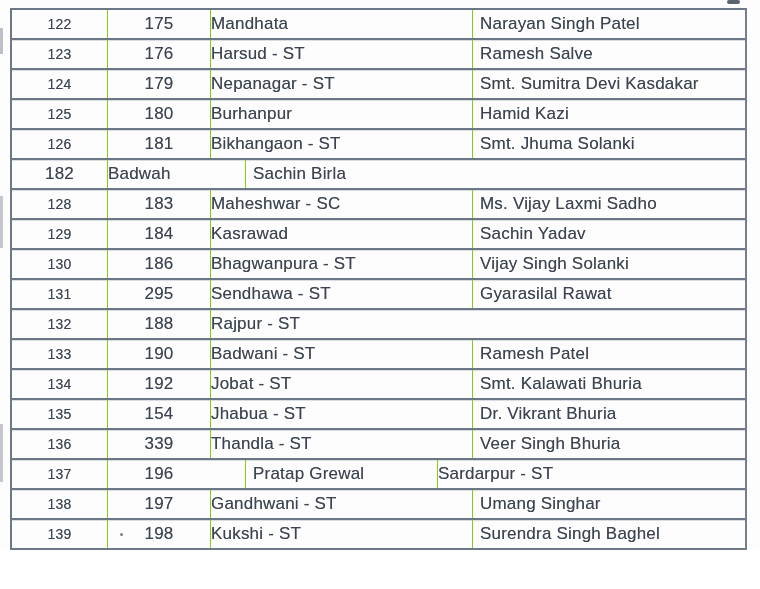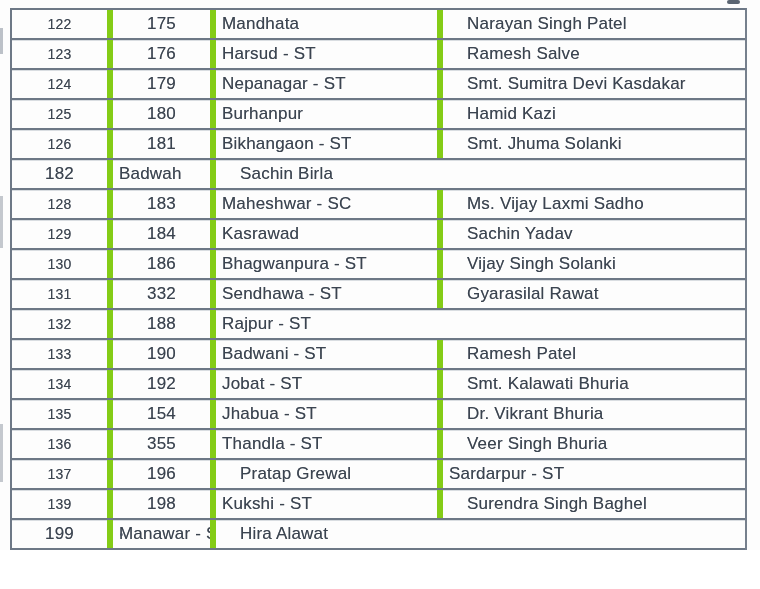--- a/index.html
+++ b/index.html
@@ -30,25 +30,25 @@
   }
   .c {
     display: flex;
     align-items: center;
     color: #3b4450;
     letter-spacing: 0.2px;
     text-shadow: 0 0 0.5px rgba(59,68,80,0.55);
     overflow: hidden;
     white-space: nowrap;
   }
-  .c + .c { border-left: 6px solid #84cc16; }
+  .c + .c { border-left: 1px solid #84cc16; }
   .c-sl { justify-content: center; font-size: 14px; }
   .c-ac { justify-content: center; font-size: 17px; }
-  .c-name { font-size: 17px; padding-left: 6px; }
-  .c-member { font-size: 17px; padding-left: 24px; }
+  .c-name { font-size: 17px; }
+  .c-member { font-size: 17px; padding-left: 7px; margin-left: 35px; }
   .partial-row {
     display: grid;
     grid-template-columns: 95px 103px 227px 1fr;
     height: 9px;
   }
   .partial-row .pc + .pc { border-left: 2px solid #6d7886; }
   .artifact { position: absolute; }
   .top-tick {
     left: 727px; top: 0; width: 13px; height: 4px;
     background: #5b6572; border-radius: 2px;
@@ -138,21 +138,21 @@
 
   <div class="row">
     <div class="c c-sl">130</div>
     <div class="c c-ac">186</div>
     <div class="c c-name">Bhagwanpura - ST</div>
     <div class="c c-member">Vijay Singh Solanki</div>
   </div>
 
   <div class="row">
     <div class="c c-sl">131</div>
-    <div class="c c-ac">332</div>
+    <div class="c c-ac">295</div>
     <div class="c c-name">Sendhawa - ST</div>
     <div class="c c-member">Gyarasilal Rawat</div>
   </div>
 
   <div class="row">
     <div class="c c-sl">132</div>
     <div class="c c-ac">188</div>
     <div class="c c-name">Rajpur - ST</div>
   </div>
 
@@ -172,32 +172,38 @@
 
   <div class="row">
     <div class="c c-sl">135</div>
     <div class="c c-ac">154</div>
     <div class="c c-name">Jhabua - ST</div>
     <div class="c c-member">Dr. Vikrant Bhuria</div>
   </div>
 
   <div class="row">
     <div class="c c-sl">136</div>
-    <div class="c c-ac">355</div>
+    <div class="c c-ac">339</div>
     <div class="c c-name">Thandla - ST</div>
     <div class="c c-member">Veer Singh Bhuria</div>
   </div>
 
   <div class="row">
     <div class="c c-sl">137</div>
     <div class="c c-ac">196</div>
     <div class="c c-member">Pratap Grewal</div>
     <div class="c c-name">Sardarpur - ST</div>
   </div>
 
+  <div class="row">
+    <div class="c c-sl">138</div>
+    <div class="c c-ac">197</div>
+    <div class="c c-name">Gandhwani - ST</div>
+    <div class="c c-member">Umang Singhar</div>
+  </div>
 
   <div class="row">
     <div class="c c-sl">139</div>
     <div class="c c-ac">198</div>
     <div class="c c-name">Kukshi - ST</div>
     <div class="c c-member">Surendra Singh Baghel</div>
   </div>
 
   <div class="row">
     <div class="c c-ac">199</div>

